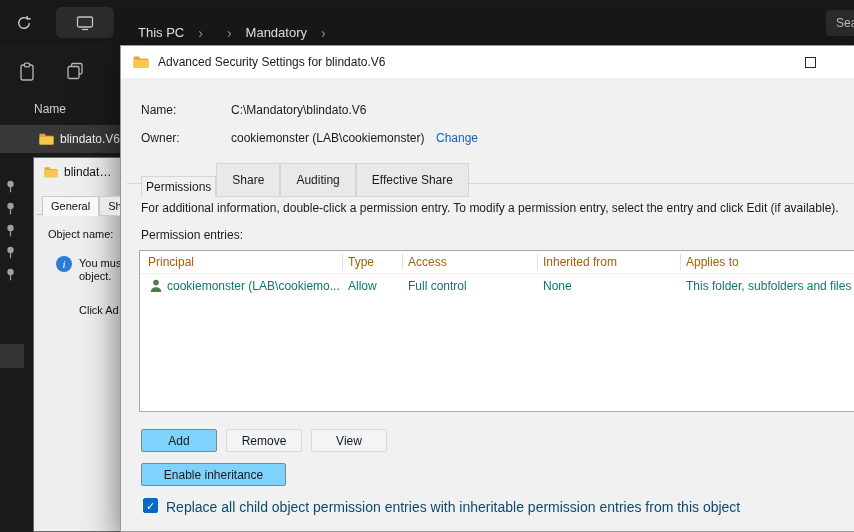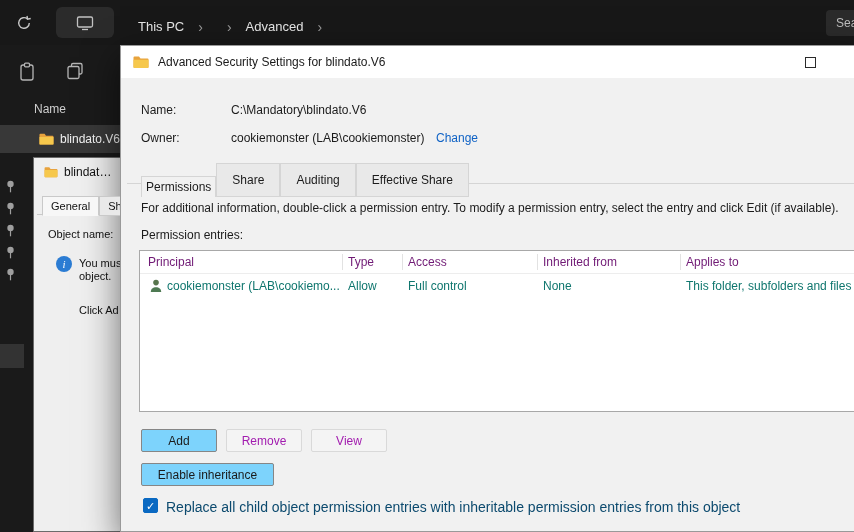--- a/index.html
+++ b/index.html
@@ -3,21 +3,21 @@
 <meta charset="utf-8">
 <style>
   *{margin:0;padding:0;box-sizing:border-box}
   html,body{width:854px;height:532px;overflow:hidden;background:#1a1a1a;
     font-family:"Liberation Sans","DejaVu Sans",sans-serif;position:relative}
 
   
   .topbar{position:absolute;left:0;top:0;width:854px;height:45px;background:#181818}
   .refresh-btn{position:absolute;left:14px;top:13px;width:20px;height:20px;display:flex;align-items:center;justify-content:center;cursor:pointer}
   .addr-pill{position:absolute;left:56px;top:7px;width:58px;height:31px;background:#2b2b2b;border-radius:6px;display:flex;align-items:center;justify-content:center}
-  .breadcrumb{position:absolute;left:136px;top:4px;height:45px;display:flex;align-items:center;color:#e6e6e6;font-size:13px;white-space:nowrap}
+  .breadcrumb{position:absolute;left:136px;top:10px;height:45px;display:flex;align-items:center;color:#e6e6e6;font-size:13px;white-space:nowrap}
   .crumb{padding:3px 2px;cursor:pointer}
   .chev{color:#9a9a9a;padding:0 12px;font-size:14px}
   .search{position:absolute;left:826px;top:10px;width:90px;height:26px;background:#2b2b2b;border-radius:4px;color:#bdbdbd;font-size:12px;display:flex;align-items:center;padding-left:10px}
 
   
   .tool{position:absolute;top:62px;cursor:pointer}
   .tool1{left:18px}.tool2{left:66px}
 
   
   .name-hdr{position:absolute;left:34px;top:102px;font-size:12px;color:#cfcfcf;cursor:pointer}
@@ -46,31 +46,31 @@
   .max-btn{position:absolute;left:684px;top:11px;width:11px;height:11px;border:1px solid #2a2a2a;background:transparent;cursor:pointer}
   .f-label{position:absolute;font-size:12px;color:#1b1b1b;white-space:nowrap}
   .link{color:#0f62c5;cursor:pointer}
   .tabs{position:absolute;left:20px;top:117px;display:flex;align-items:flex-end;z-index:3}
   .tab{font-size:12px;color:#1b1b1b;background:#e9e9e9;border:1px solid #d5d5d5;height:34px;padding:0 15px;display:flex;align-items:center;cursor:pointer}
   .tab.active{background:#f1f1f1;height:21px;border-bottom:none;padding:0 4px}
   .pageline{position:absolute;left:6px;top:137px;width:760px;border-top:1px solid #d5d5d5;z-index:1}
   .desc{position:absolute;left:20px;top:155px;font-size:12px;color:#1b1b1b;white-space:nowrap;width:830px}
   .entries{position:absolute;left:20px;top:182px;font-size:12px;color:#1b1b1b}
   .tbl{position:absolute;left:18px;top:204px;width:742px;height:162px;background:#fff;border:1px solid #a8a8a8}
-  .th{position:absolute;top:0;height:22px;display:flex;align-items:center;font-size:12px;color:#701a75;white-space:nowrap;cursor:pointer}
+  .th{position:absolute;top:0;height:22px;display:flex;align-items:center;font-size:12px;color:#a16207;white-space:nowrap;cursor:pointer}
   .sep{position:absolute;top:3px;height:16px;width:1px;background:#e2e2e2}
   .thead-line{position:absolute;top:22px;left:0;width:100%;border-top:1px solid #ededed}
   .trow{position:absolute;left:0;top:23px;width:100%;height:24px;cursor:pointer}
   .td{position:absolute;top:5px;font-size:12px;color:#0f766e;white-space:nowrap}
   .btn{position:absolute;height:23px;font-size:12px;color:#1b1b1b;background:#7dd3fc;border:1px solid #868686;border-radius:2px;display:flex;align-items:center;justify-content:center;cursor:pointer}
-  .btn.disabled{background:#f4f4f4;border-color:#d9d9d9;color:#a21caf}
+  .btn.disabled{background:#f4f4f4;border-color:#d9d9d9;color:#0f172a}
   .btn-add{left:20px;top:383px;width:76px}
   .btn-remove{left:105px;top:383px;width:76px}
   .btn-view{left:190px;top:383px;width:76px}
-  .btn-inherit{left:20px;top:417px;width:133px}
+  .btn-inherit{left:20px;top:417px;width:145px}
   .chk{position:absolute;left:22px;top:452px;width:15px;height:15px;background:#0a69c2;border:1px solid #0a69c2;border-radius:2px;color:#fff;font-size:11px;line-height:14px;text-align:center;cursor:pointer}
   .chk-label{position:absolute;left:45px;top:453px;font-size:14px;color:#0c4a6e;white-space:nowrap}
 </style>
 </head>
 <body>
 
 <div class="topbar">
   <div class="refresh-btn">
     <svg width="16" height="16" viewBox="0 0 16 16">
       <path d="M13.3 8 A5.3 5.3 0 1 1 11.4 3.9" fill="none" stroke="#c6c6c6" stroke-width="1.4"></path>
@@ -80,21 +80,21 @@
   <div class="addr-pill">
     <svg width="18" height="16" viewBox="0 0 18 16">
       <rect x="1.5" y="2" width="15" height="10" rx="1.5" fill="none" stroke="#c2c2c2" stroke-width="1.3"></rect>
       <path d="M6 14.5 H12" stroke="#c2c2c2" stroke-width="1.3"></path>
     </svg>
   </div>
   <div class="breadcrumb">
     <span class="crumb">This PC</span>
     <span class="chev">›</span>
     <span class="chev">›</span>
-    <span class="crumb">Advanced</span>
+    <span class="crumb">Mandatory</span>
     <span class="chev">›</span>
   </div>
   <div class="search">
     <span>Sea</span>
   </div>
 </div>
 
 <div class="tool tool1">
   <svg width="18" height="20" viewBox="0 0 18 20">
     <rect x="3" y="3" width="12" height="15" rx="2" fill="none" stroke="#b5b5b5" stroke-width="1.3"></rect>

